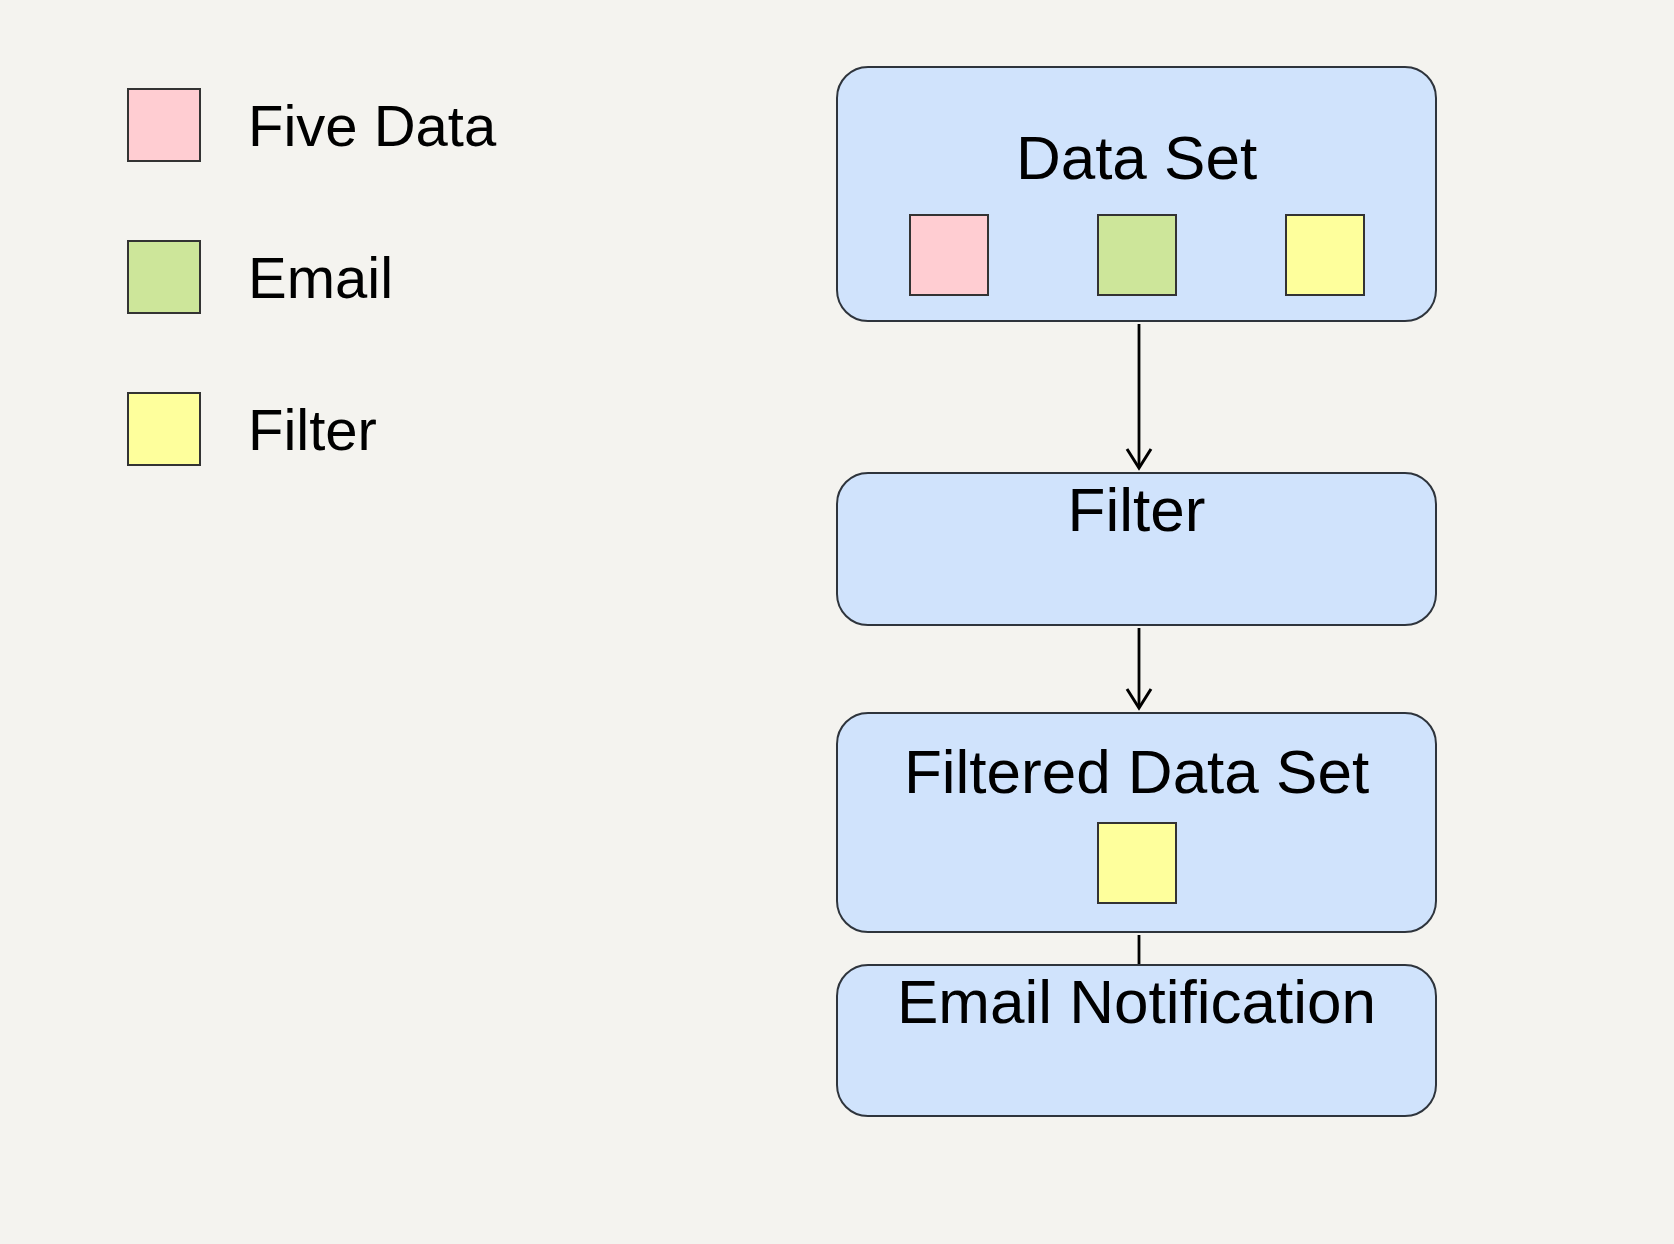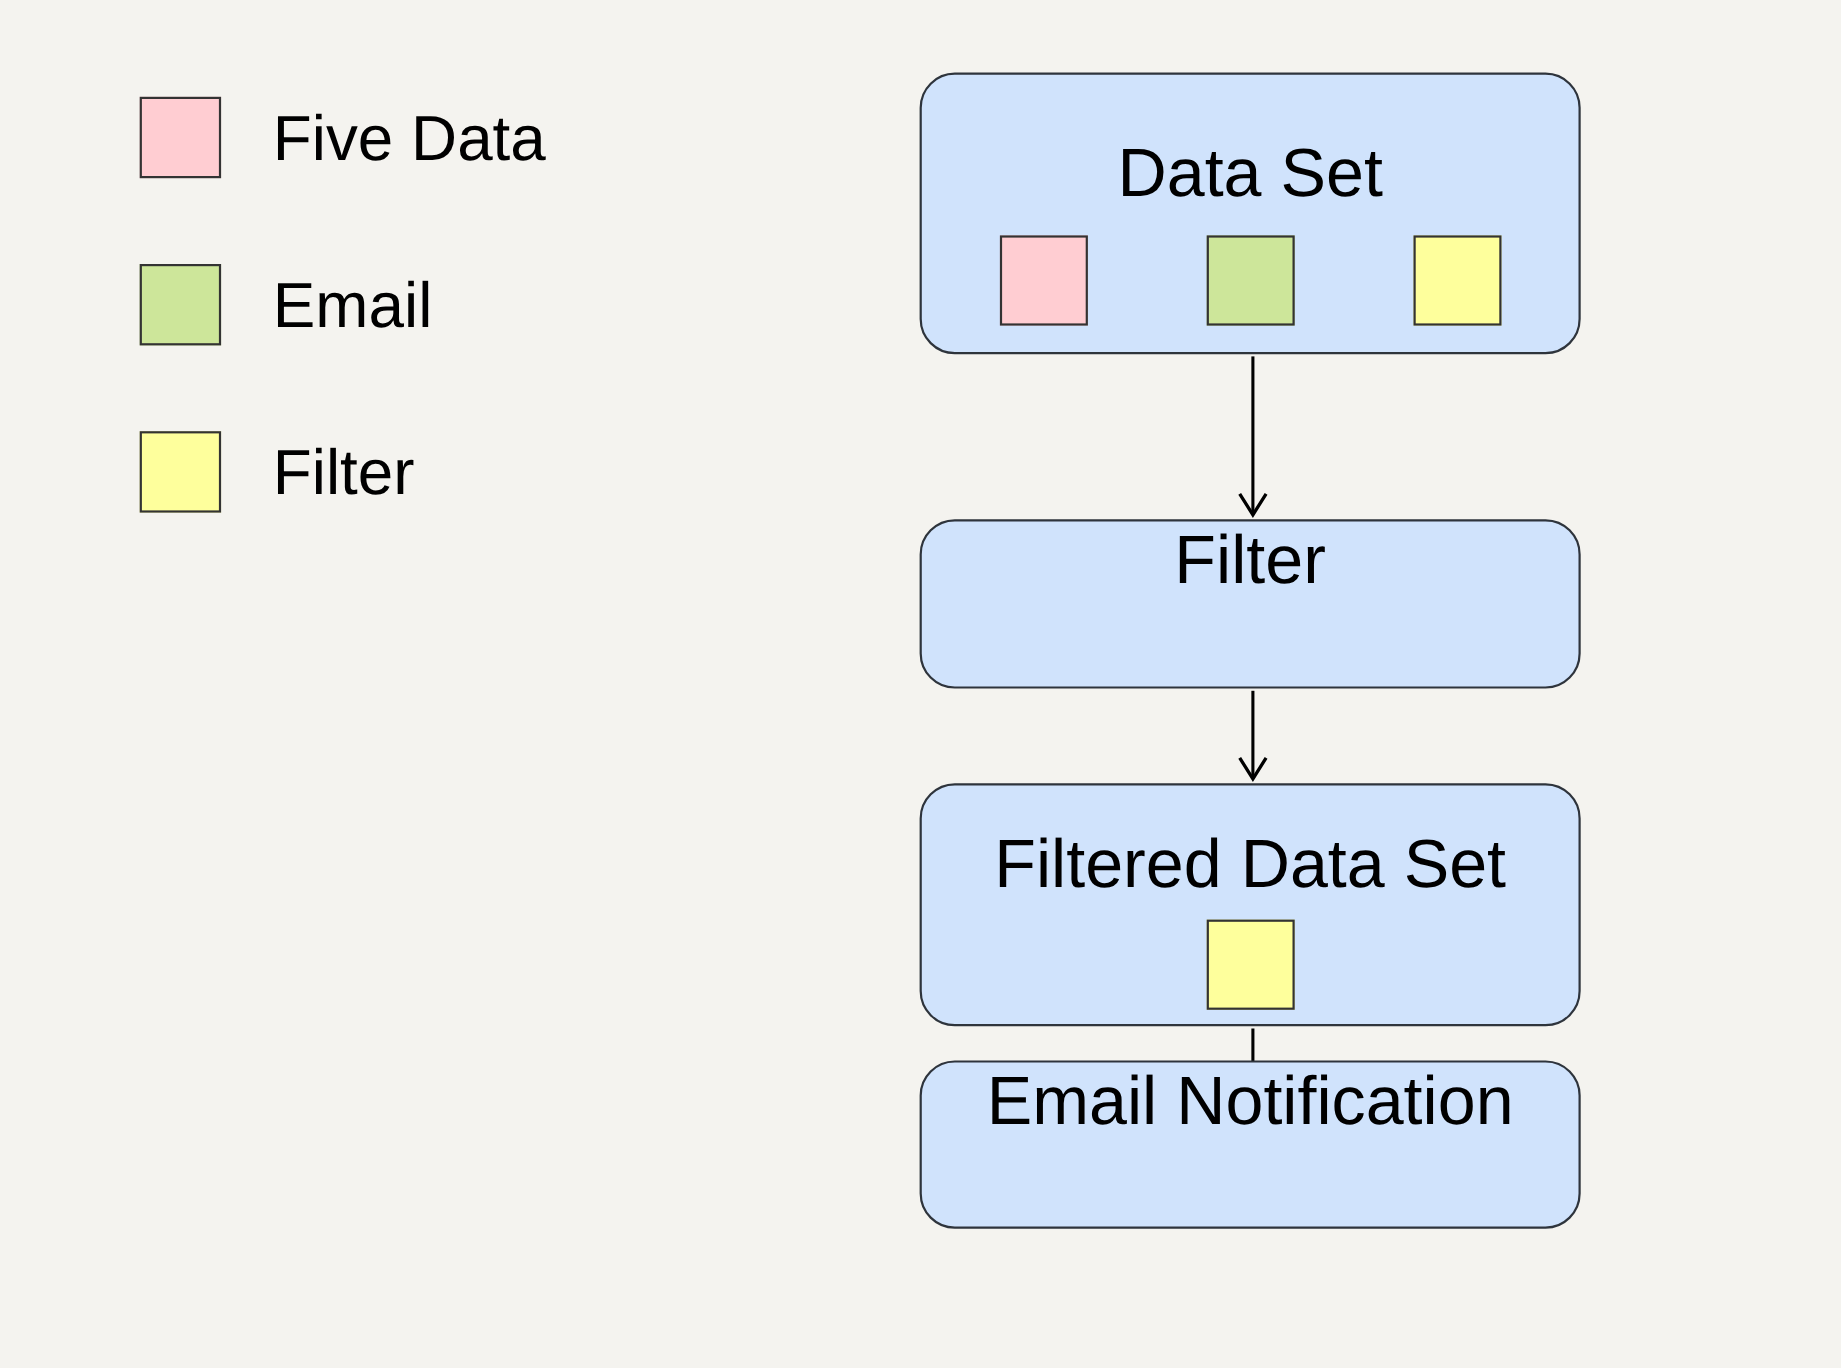--- a/index.html
+++ b/index.html
@@ -48,21 +48,21 @@
     display: flex; flex-direction: column; align-items: center;
   }
   .node-label {
     font-size: 62px; line-height: 72px;
     color: var(--text-color); white-space: nowrap;
   }
   .node.center { justify-content: flex-start; }
 
   .node.n-data-set { top: 66px; height: 256px; padding-top: 54px; }
   .node.n-filter { top: 472px; height: 154px; }
-  .node.n-filtered { top: 712px; height: 221px; padding-top: 36px; }
+  .node.n-filtered { top: 712px; height: 221px; padding-top: 22px; }
   .node.n-email { top: 964px; height: 153px; }
 
   .swatch-row { display: flex; }
   .n-data-set .swatch-row { margin-top: 20px; gap: 108px; }
   .n-filtered .swatch-row { margin-top: 14px; }
   .node-swatch {
     width: 80px; height: 82px;
     border: 2.5px solid var(--swatch-border);
   }
 

